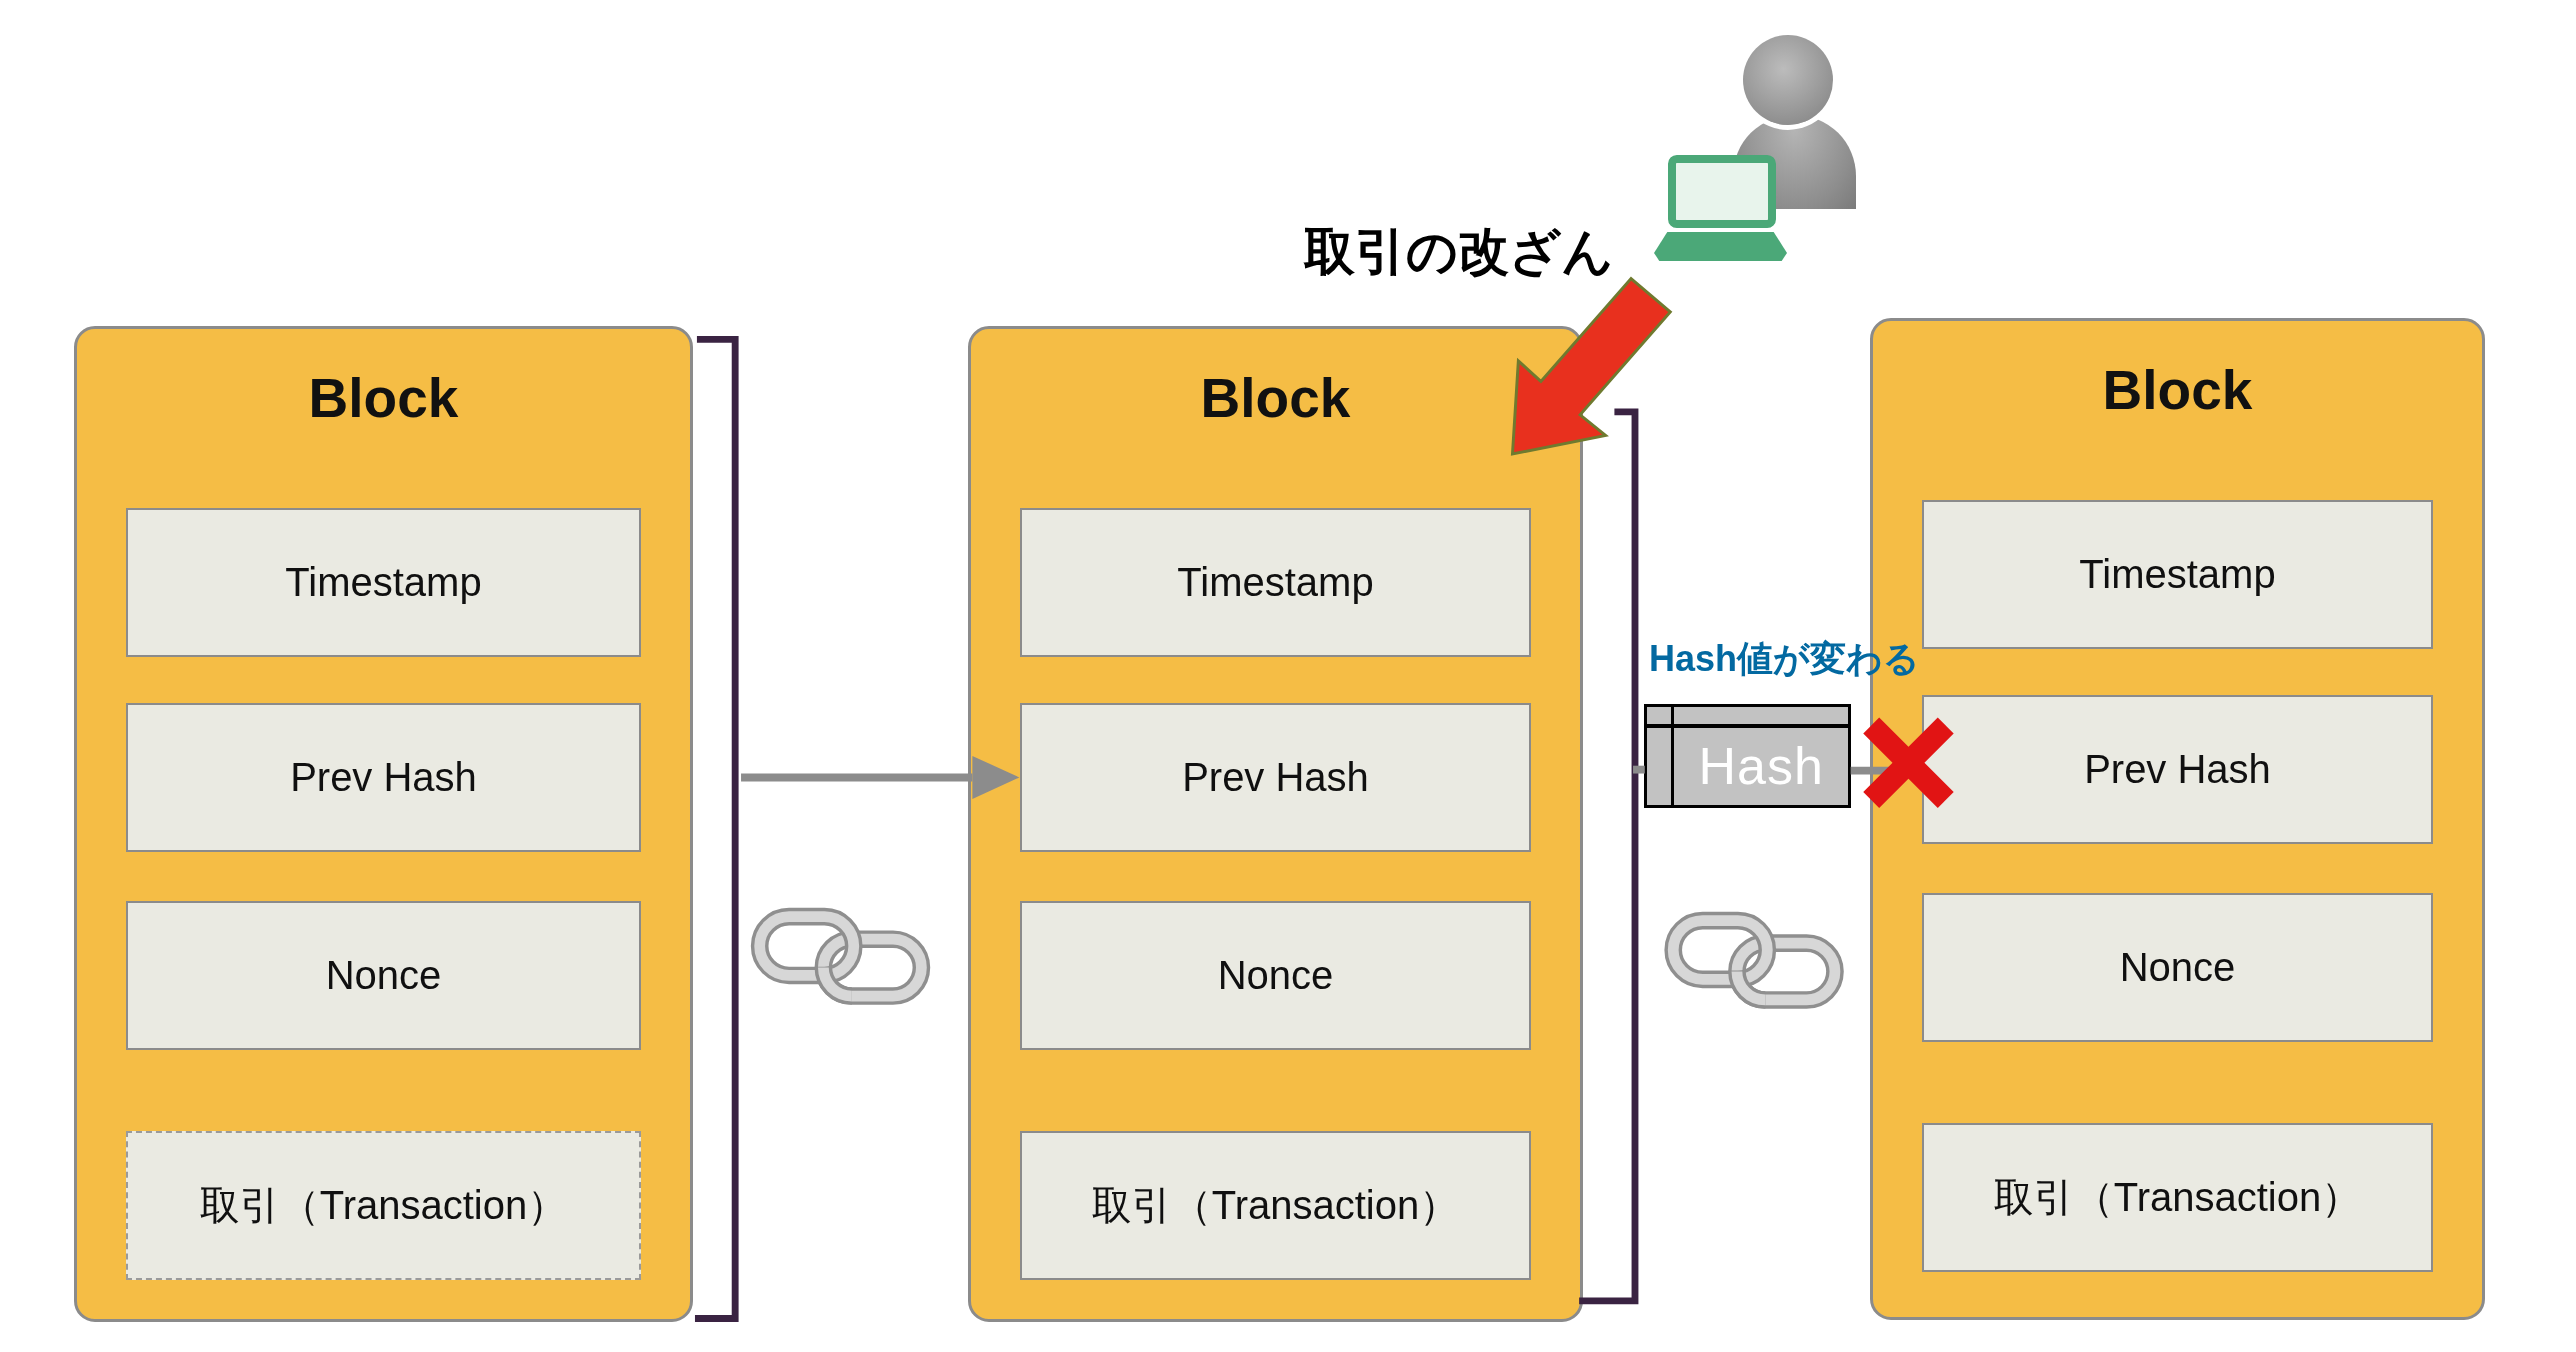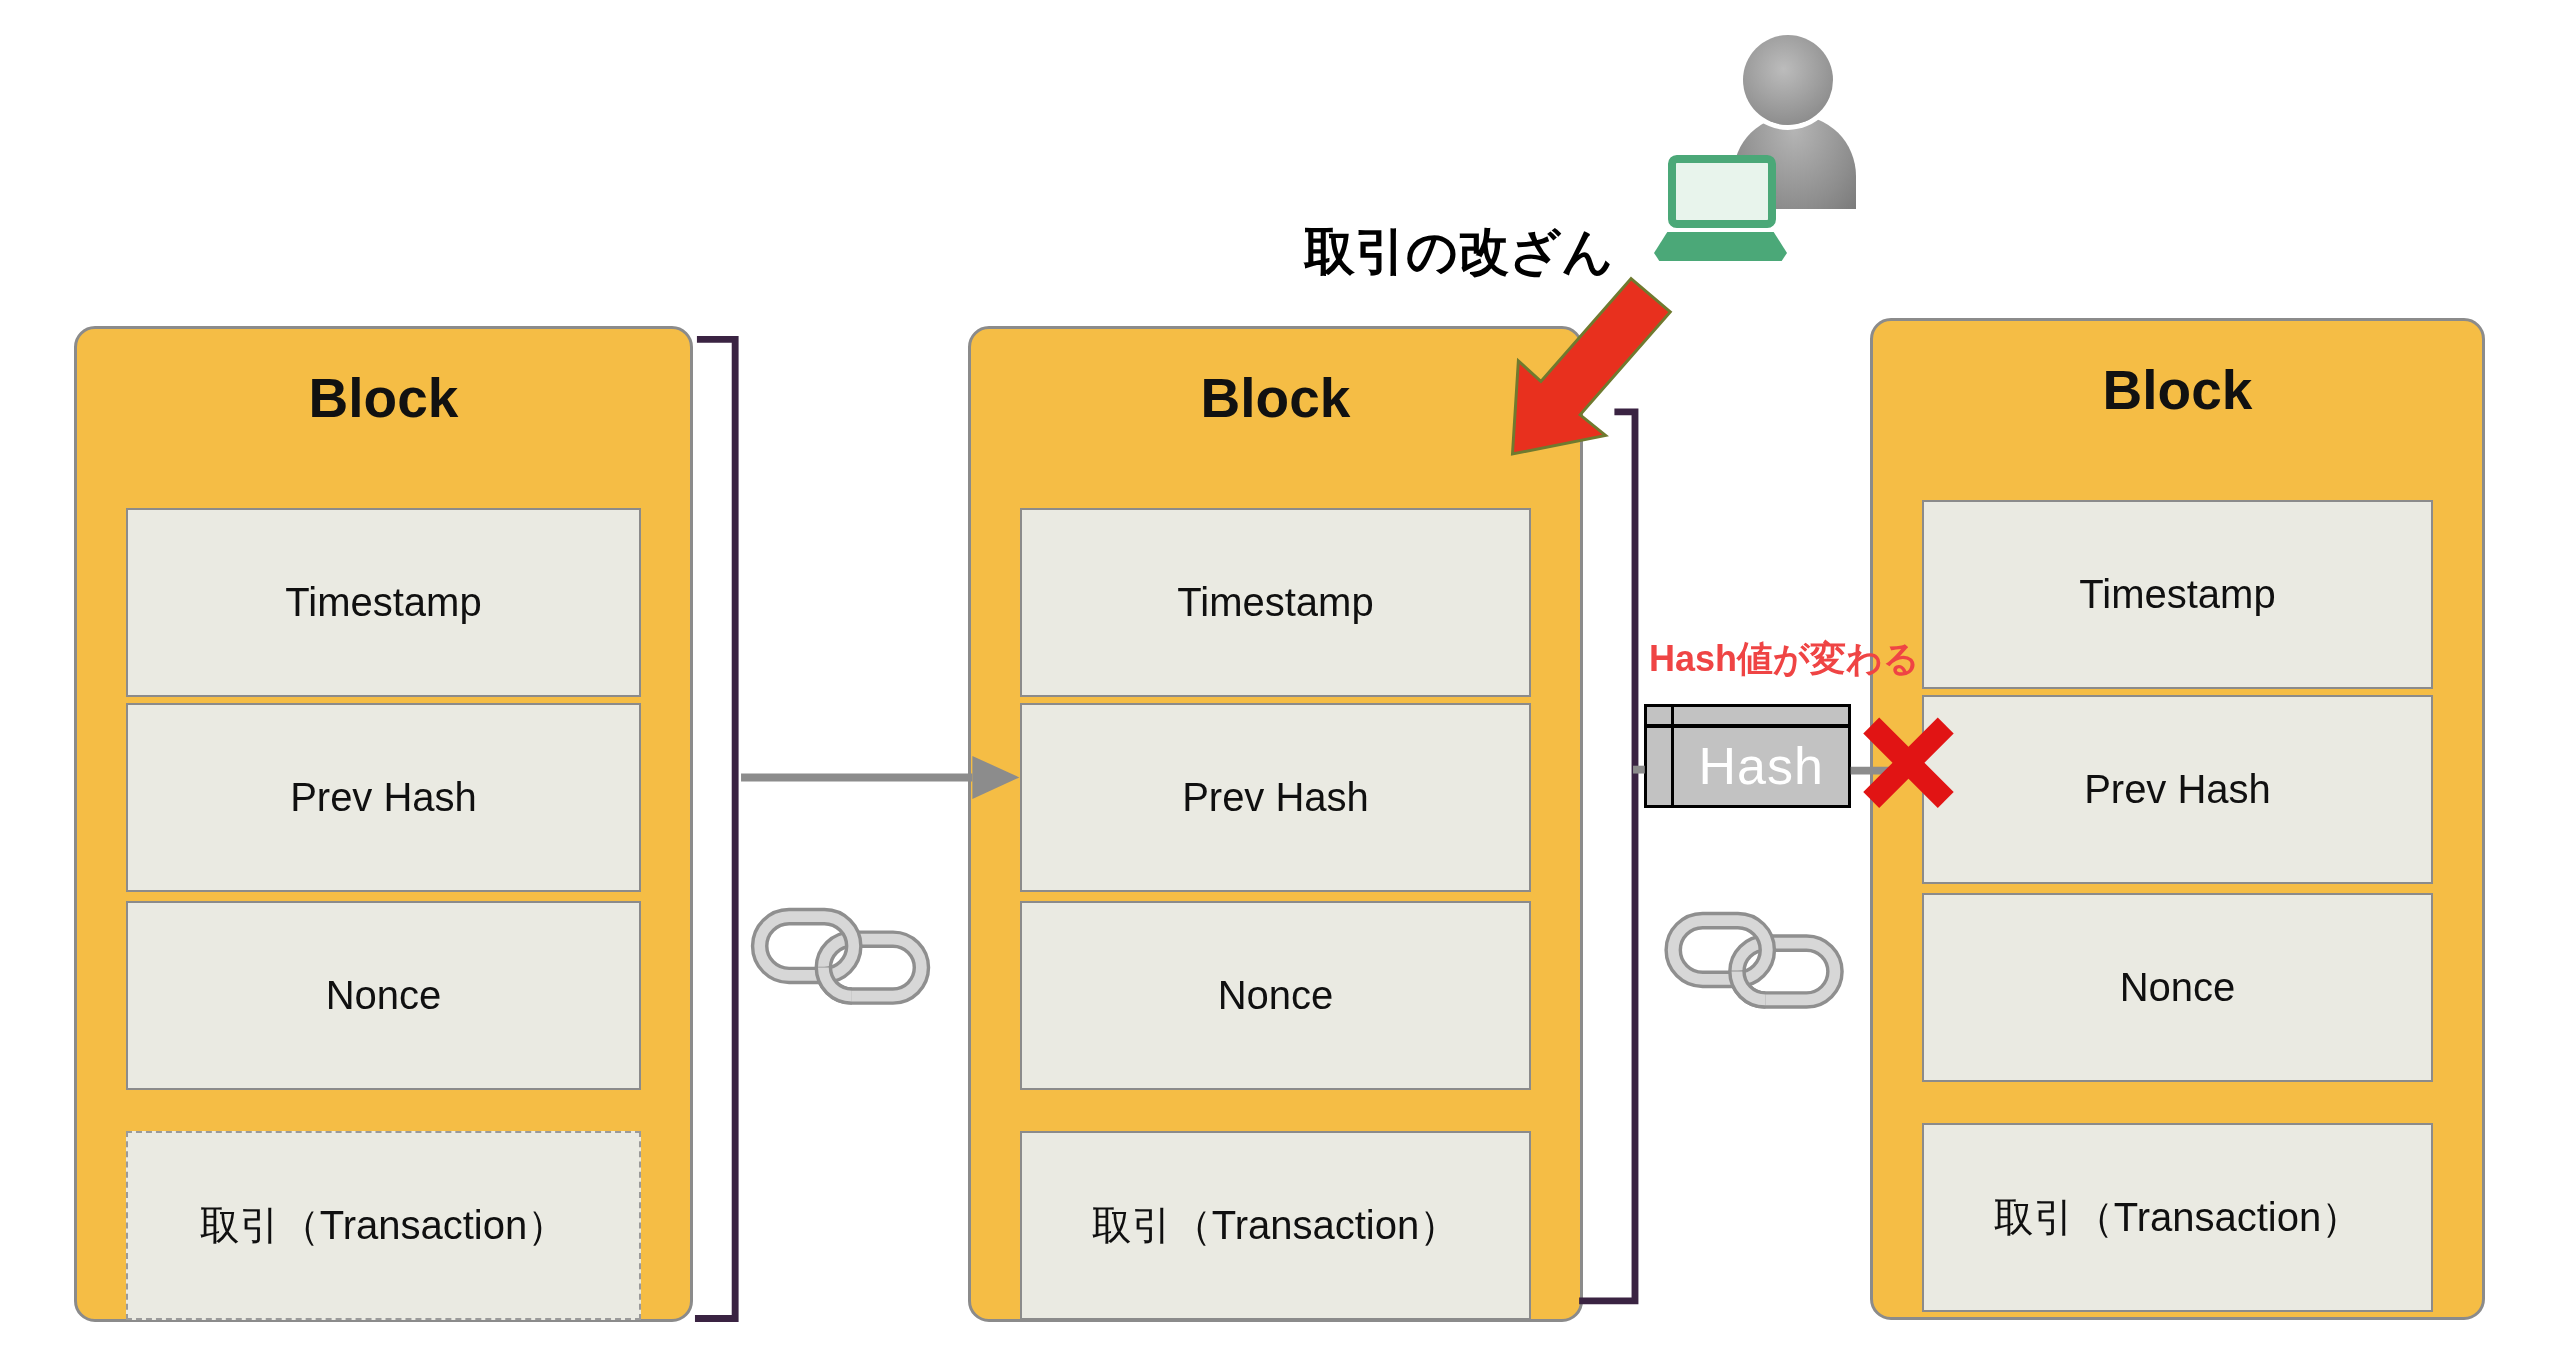--- a/index.html
+++ b/index.html
@@ -27,21 +27,21 @@
     left: 0; right: 0; top: 39px;
     text-align: center;
     font-size: 55px;
     font-weight: bold;
     color: #111111;
     line-height: 1.1;
   }
   .field {
     position: absolute;
     left: 49px; right: 49px;
-    height: 189px;
+    height: 149px;
     background: #EAEAE2;
     border: 2.9px solid #8B8B8B;
     box-sizing: border-box;
     display: flex;
     align-items: center;
     justify-content: center;
     font-size: 40px;
     color: #101010;
   }
   .field.f1 { top: 179px; }
@@ -121,21 +121,21 @@
     font-weight: bold;
     color: #000000;
     white-space: nowrap;
     z-index: 4;
   }
   .hash-note-label {
     position: absolute;
     left: 1649px; top: 635px;
     font-size: 36px;
     font-weight: bold;
-    color: #ef4444;
+    color: #0369a1;
     white-space: nowrap;
     z-index: 4;
     text-align: center;
   }
 
   
   .overlay {
     position: absolute;
     left: 0; top: 0;
     width: 2576px; height: 1353px;

